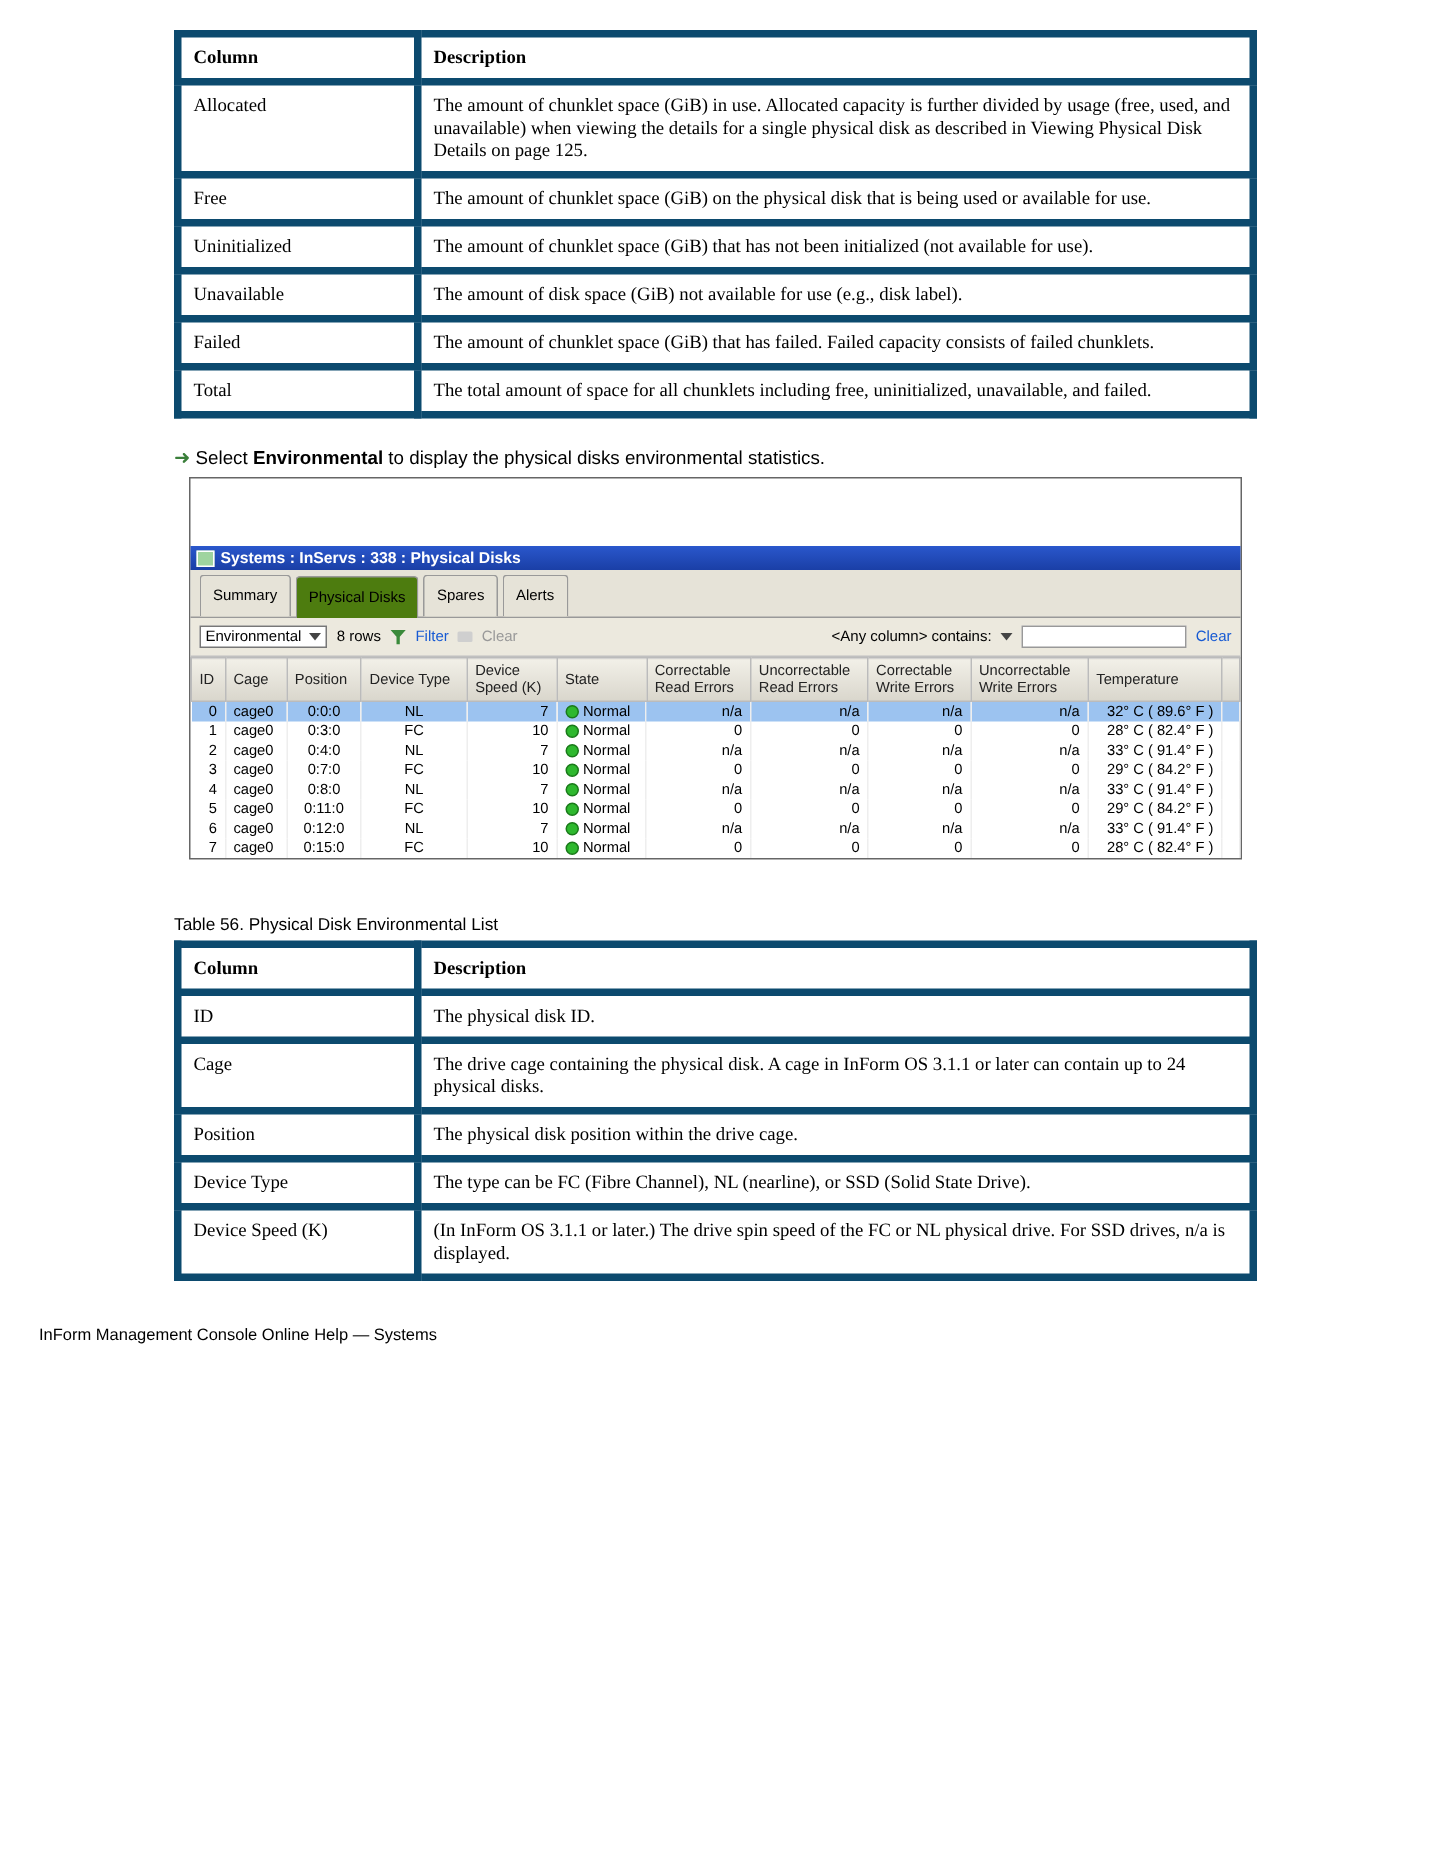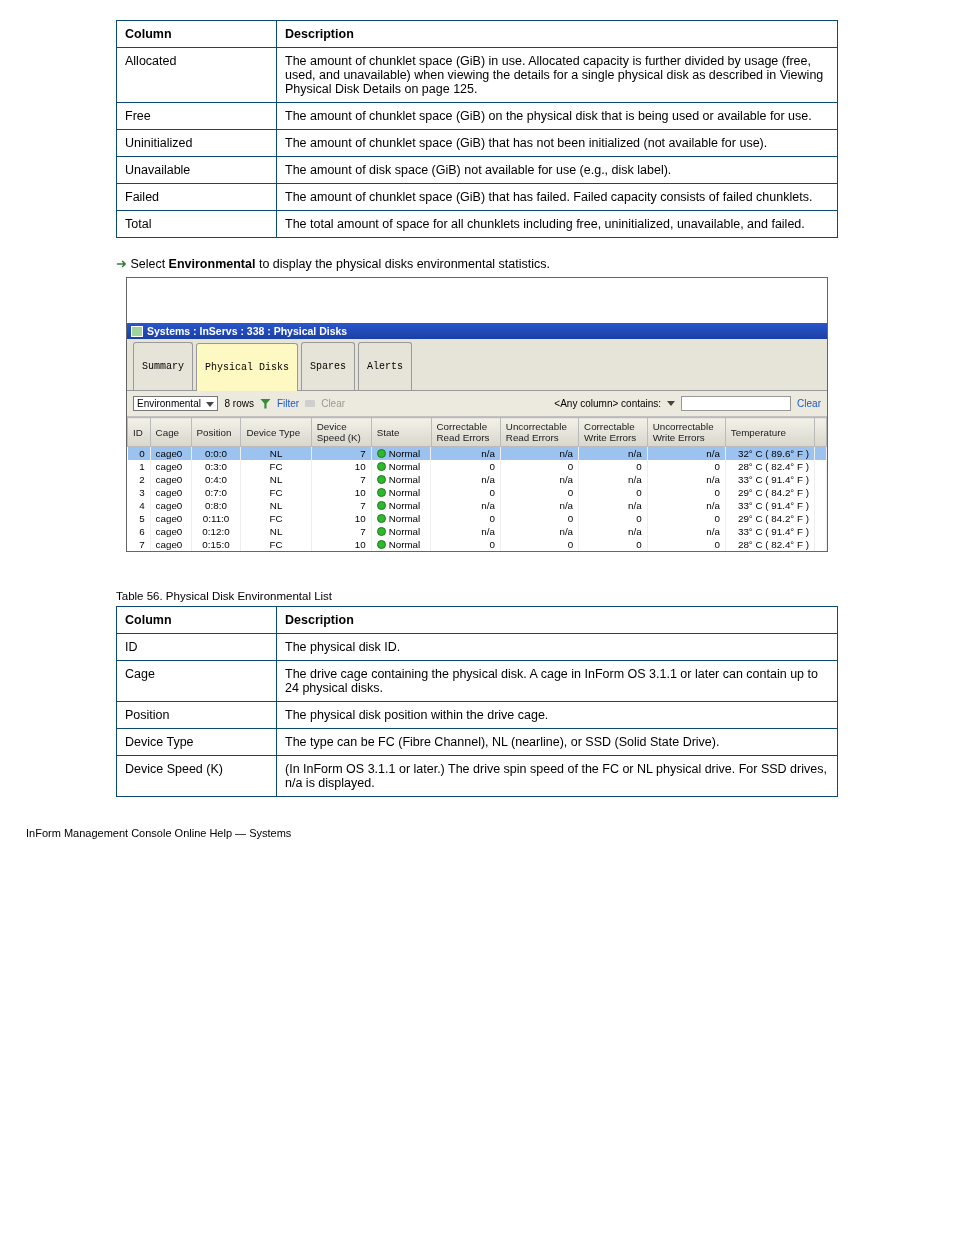--- a/index.html
+++ b/index.html
@@ -14,23 +14,24 @@
   .header-row { display: flex; justify-content: space-between; font-size: 11.5px; margin-bottom: 12px; }
   .content { padding: 0 90px 0 90px; }
   .caption { font-size: 11.5px; margin: 6px 0 4px 0; }
   .tblparam {
     border-collapse: collapse;
     width: 100%;
     font-size: 12.5px;
     margin-bottom: 18px;
   }
   .tblparam td {
-    border: 1px solid #0c4a6e;
+    border: 5px solid #0c4a6e;
     padding: 6px 8px;
     vertical-align: top;
+    font-family: Liberation Serif, serif;
   }
   .tblparam .col-lbl { width: 160px; }
   .tblparam .head td { font-weight: bold; background: #fff; }
   .tiny-arrow {
     display: inline-block;
     font-size: 13px;
     color: #3a7f3a;
     position: relative;
   }
   .sn-box { margin: 10px 0 6px 0; }
@@ -55,28 +56,27 @@
   .sn-title .win-icon { width: 12px; height: 11px; background: #9fd49f; border: 1px solid #fff; display: inline-block; }
   .sn-tabs {
     background: #e6e3d8;
     border-bottom: 1px solid #999;
     font-size: 10px;
     display: flex;
     gap: 3px;
     padding: 3px 5px 0 6px;
   }
   .sn-tab {
-    padding: 18px 8px;
+    padding: 8px 8px;
     border: 1px solid #999;
     border-bottom: none;
     background: #e6e3d8;
     border-radius: 3px 3px 0 0;
-    font-family: Liberation Mono, monospace;
-  }
-  .sn-tab.sel { background: #fef9c3; position: relative; top: 1px; }
+  }
+  .sn-tab.sel { background: #4d7c0f; position: relative; top: 1px; }
   .sn-toolbar {
     display: flex; align-items: center;
     padding: 5px 6px;
     background: #ece9de;
     font-size: 10px;
     gap: 6px;
     border-bottom: 1px solid #c0c0c0;
   }
   .sn-toolbar .sel-box { font-size: 10px; border: 1px solid #777; background:#fff; padding:1px 3px; }
   .sn-toolbar .link { color: #175ad3; cursor: pointer; }

